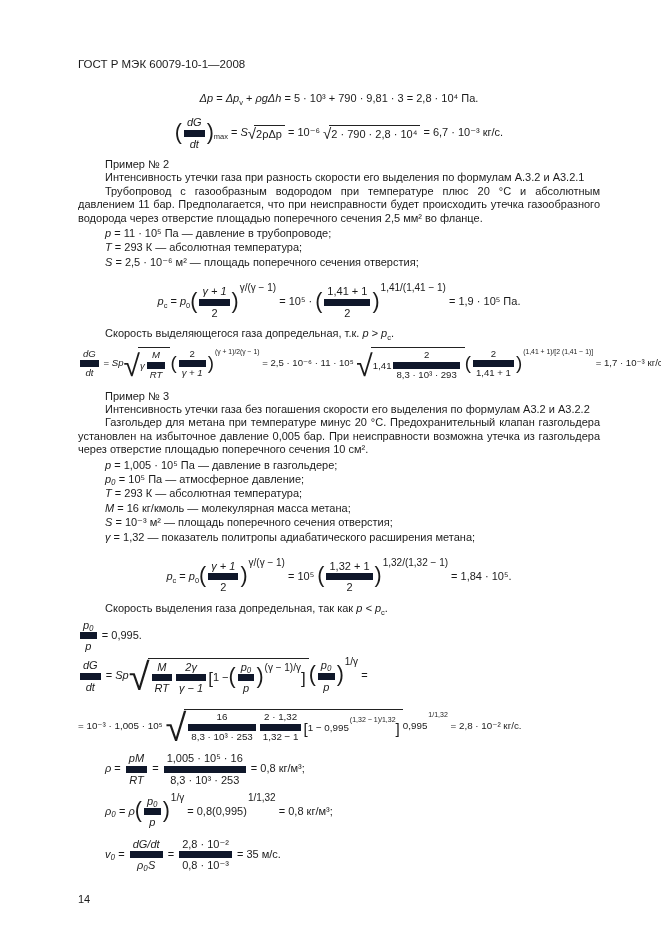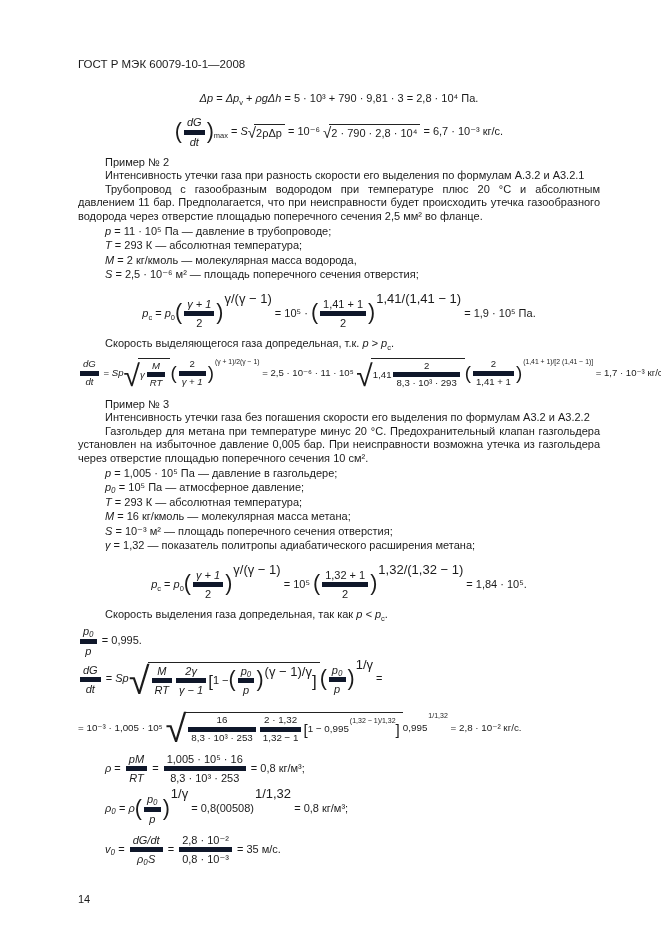--- a/index.html
+++ b/index.html
@@ -10,32 +10,32 @@
   p.line{margin:0;}
   .ind{text-indent:27px;}
   .just{text-align:justify;}
   .params{margin:2px 0 2px 27px;}
   .params > div{margin:1px 0;}
   .fml{white-space:nowrap;}
   .fml i{}
   .center{text-align:center;}
   .li27{margin-left:27px;}
   .frac{display:inline-block;vertical-align:middle;text-align:center;margin:0 2px;}
-  .fnum{display:block;padding:0 3px 1px;border-bottom:5px solid #0f172a;line-height:1.12;font-style:inherit;}
+  .fnum{display:block;padding:0 3px 1px;border-bottom:7px solid #0f172a;line-height:1.12;font-style:inherit;}
   .fden{display:block;padding:1px 3px 0;line-height:1.12;}
   i.fnum,i.fden{font-style:italic;}
   .sqrt{display:inline-flex;align-items:center;vertical-align:middle;}
   .rs{line-height:.72;margin-right:-2px;position:relative;font-weight:300;}
   .rs.sm{font-size:15px;top:1px;}
   .rs.md{font-size:30px;top:2px;}
   .rs.lg{font-size:38px;top:2px;}
   .rb{border-top:1px solid #222;padding:2px 3px 0 2px;display:inline-flex;align-items:center;}
   .bigp{font-size:195%;font-weight:300;vertical-align:middle;line-height:.7;position:relative;top:-1px;}
   .bigb{font-size:155%;font-weight:300;vertical-align:middle;line-height:.8;position:relative;top:1px;}
-  .expt{font-size:13px;position:relative;top:-9px;margin-left:1px;}
+  .expt{font-size:10px;position:relative;top:-9px;margin-left:1px;}
   sub{font-size:7.5px;}
   .f-f1{margin:8px 0 9px;}
   .f-f2{margin:7px 0 8px;}
   .f-pc{margin:16px 0 8px;}
   .f-w{font-size:9.6px;margin:5px 0 9px;}
   .f-w .expt{font-size:6.8px;top:-8px;}
   .f-f6{margin:2px 0 5px;}
   .f-7a{margin:5px 0 0;}
   .f-7b{font-size:9.8px;margin:15px 0 0;}
   .f-7b .expt{font-size:7px;top:-8px;}
@@ -62,21 +62,20 @@
         <span class="rb">2 · 790 · 2,8 · 10⁴</span>
       </span><span> = 6,7 · 10⁻³ кг/с.</span></div>
 
   <p class="line ind"><span>Пример № 2</span></p>
   <p class="line ind"><span>Интенсивность утечки газа при разность скорости его выделения по формулам А.3.2 и А3.2.1</span></p>
   <p class="line ind just"><span>Трубопровод с газообразным водородом при температуре плюс 20 °С и абсолютным давлением 11 бар. Предполагается, что при неисправности будет происходить утечка газообразного водорода через отверстие площадью поперечного сечения 2,5 мм² во фланце.</span></p>
 
   <div class="params">
     <div><i>p</i><span> = 11 · 10⁵ Па — давление в трубопроводе;</span></div>
     <div><i>T</i><span> = 293 К — абсолютная температура;</span></div>
-    <div><i>M</i><span> = 2 кг/кмоль — молекулярная масса водорода,</span></div>
     <div><i>S</i><span> = 2,5 · 10⁻⁶ м² — площадь поперечного сечения отверстия;</span></div>
   </div>
 
   <div class="fml center f-pc"><i>p</i><sub>c</sub><span> = </span><i>p</i><sub>0</sub><span class="bigp">(</span><span class="frac"><i class="fnum">γ + 1</i><span class="fden">2</span></span><span class="bigp">)</span><sup class="expt">γ/(γ − 1)</sup><span> = 10⁵ · </span><span class="bigp">(</span><span class="frac"><span class="fnum">1,41 + 1</span><span class="fden">2</span></span><span class="bigp">)</span><sup class="expt">1,41/(1,41 − 1)</sup><span> = 1,9 · 10⁵ Па.</span></div>
 
   <p class="line ind"><span>Скорость выделяющегося газа допредельная, т.к. </span><i>p &gt; p</i><sub>c</sub><span>.</span></p>
 
   <div class="fml f-w"><span class="frac"><i class="fnum">dG</i><i class="fden">dt</i></span><span> = </span><i>Sp</i><span class="sqrt">
         <span class="rs md">√</span>
         <span class="rb">
@@ -154,19 +153,19 @@
           <span class="bigb">[</span>
           <span>1 − 0,995</span>
           <sup class="expt">(1,32 − 1)/1,32</sup>
           <span class="bigb">]</span>
         </span>
       </span><span>0,995</span><sup class="expt">1/1,32</sup><span> = 2,8 · 10⁻² кг/с.</span></div>
 
 
   <div class="fml f-lo"><i>ρ</i><span> = </span><span class="frac"><i class="fnum">pM</i><i class="fden">RT</i></span><span> = </span><span class="frac"><span class="fnum">1,005 · 10⁵ · 16</span><span class="fden">8,3 · 10³ · 253</span></span><span> = 0,8 кг/м³;</span></div>
 
-  <div class="fml f-lo"><i>ρ₀</i><span> = </span><i>ρ</i><span class="bigp">(</span><span class="frac"><i class="fnum">p₀</i><i class="fden">p</i></span><span class="bigp">)</span><sup class="expt">1/γ</sup><span> = 0,8(00508)</span><sup class="expt">1/1,32</sup><span> = 0,8 кг/м³;</span></div>
+  <div class="fml f-lo"><i>ρ₀</i><span> = </span><i>ρ</i><span class="bigp">(</span><span class="frac"><i class="fnum">p₀</i><i class="fden">p</i></span><span class="bigp">)</span><sup class="expt">1/γ</sup><span> = 0,8(0,995)</span><sup class="expt">1/1,32</sup><span> = 0,8 кг/м³;</span></div>
 
   <div class="fml f-lo"><i>v₀</i><span> = </span><span class="frac"><i class="fnum">dG/dt</i><i class="fden">ρ₀S</i></span><span> = </span><span class="frac"><span class="fnum">2,8 · 10⁻²</span><span class="fden">0,8 · 10⁻³</span></span><span> = 35 м/с.</span></div>
 
   <div class="footer">14</div>
 
 </div>
 
 </body></html>

